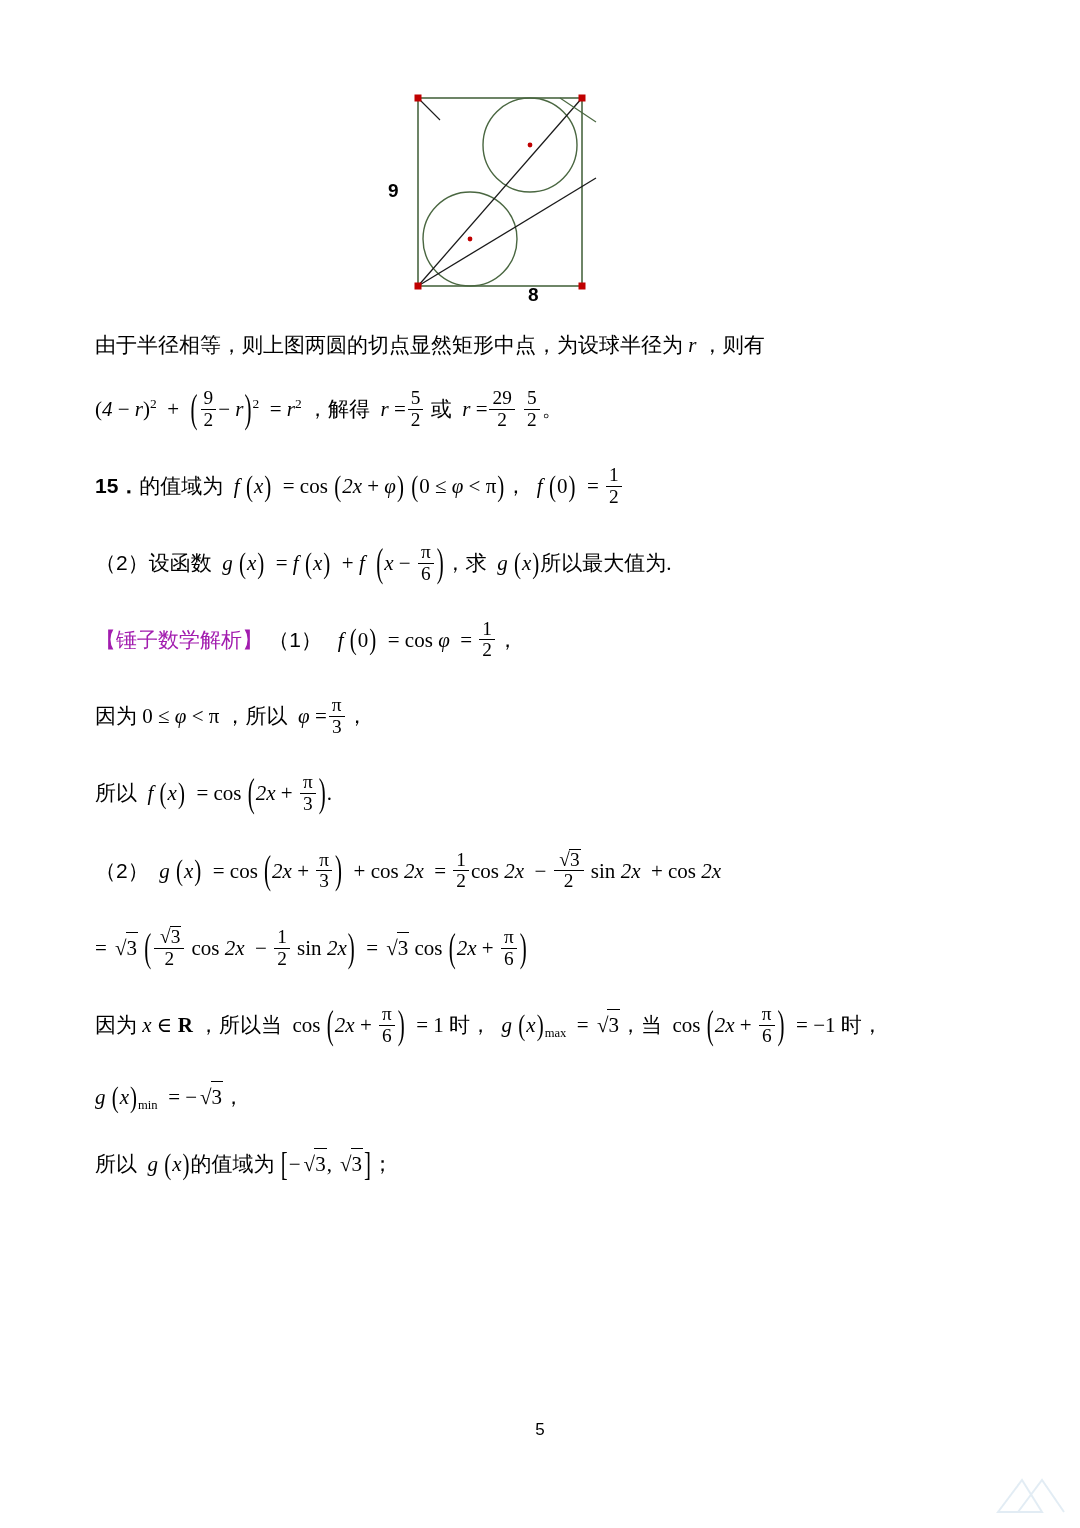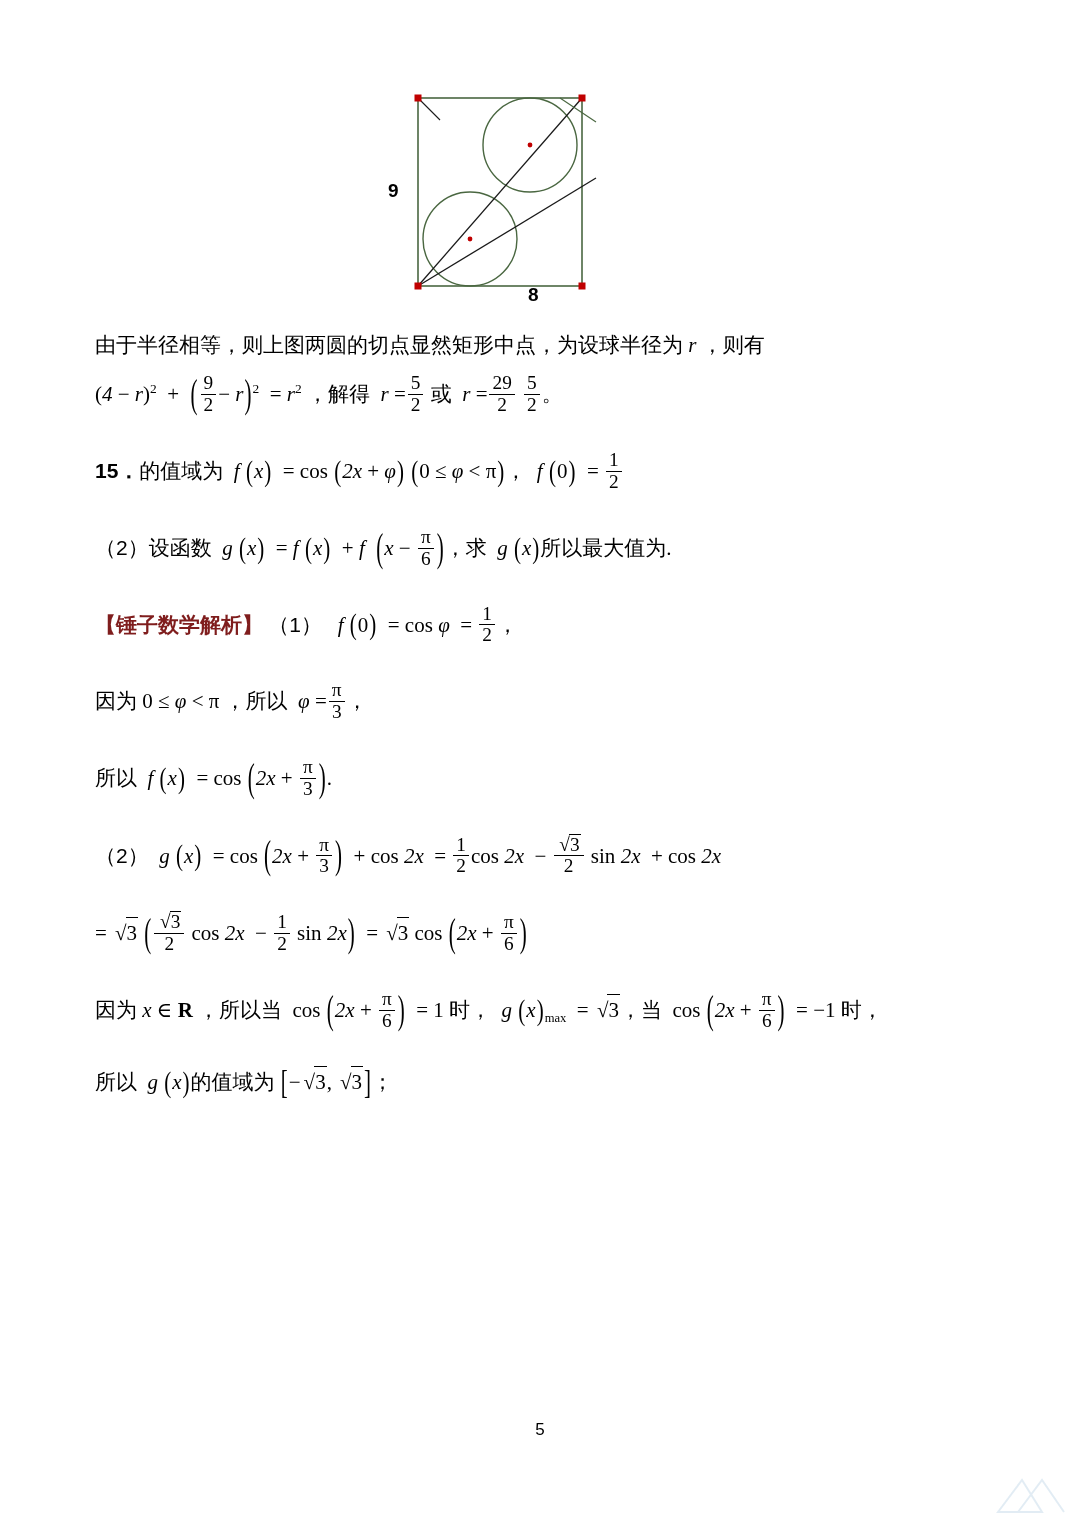--- a/index.html
+++ b/index.html
@@ -56,29 +56,29 @@
   
   .body {
     position: absolute;
     left: 95px;
     top: 330px;
     width: 900px;
   }
   .line {
     font-size: 21px;
     line-height: 1.45;
-    margin-bottom: 13px;
+    margin-bottom: 28px;
     white-space: nowrap;
   }
   .tall { margin-bottom: 34px; }
   .cn { font-family: "Liberation Sans", sans-serif; }
   .marker {
-    color: #7f1d1d;
-    font-family: "Liberation Sans", sans-serif;
-    font-weight: bold;
+    color: #a21caf;
+    font-family: "Liberation Sans", sans-serif;
+    font-weight: normal;
   }
   .qnum {
     font-family: "Liberation Sans", sans-serif;
     font-weight: bold;
     text-align: right;
   }
 
   
   .m { font-family: "Liberation Serif", serif; font-style: italic; }
   .up { font-style: normal; }
@@ -265,20 +265,24 @@
       <span class="up">&nbsp;cos</span>
       <span class="paren-big">(</span><span class="m">2x</span><span class="up">&nbsp;+&nbsp;</span><span class="frac"><span class="num">π</span><span class="den">6</span></span><span class="paren-big">)</span>
       <span class="up">&nbsp;=&nbsp;1&nbsp;</span><span class="cn">时，</span>
       <span class="m">&nbsp;g&nbsp;</span><span class="paren-mid">(</span><span class="m">x</span><span class="paren-mid">)</span><sub class="sb">max</sub>
       <span class="up">&nbsp;=&nbsp;</span><span class="sqrt"><span class="rad">3</span></span><span class="cn">，当</span>
       <span class="up">&nbsp;cos</span>
       <span class="paren-big">(</span><span class="m">2x</span><span class="up">&nbsp;+&nbsp;</span><span class="frac"><span class="num">π</span><span class="den">6</span></span><span class="paren-big">)</span>
       <span class="up">&nbsp;=&nbsp;−1&nbsp;</span><span class="cn">时，</span>
     </div>
 
+    <div class="line tall">
+      <span class="m">g&nbsp;</span><span class="paren-mid">(</span><span class="m">x</span><span class="paren-mid">)</span><sub class="sb">min</sub>
+      <span class="up">&nbsp;=&nbsp;−</span><span class="sqrt"><span class="rad">3</span></span><span class="cn">，</span>
+    </div>
 
     <div class="line tall">
       <span class="cn">所以</span>
       <span class="m">&nbsp;g&nbsp;</span><span class="paren-mid">(</span><span class="m">x</span><span class="paren-mid">)</span><span class="cn">的值域为</span>
       <span class="brk">[</span><span class="up">−</span><span class="sqrt"><span class="rad">3</span></span><span class="up">,&nbsp;</span><span class="sqrt"><span class="rad">3</span></span><span class="brk">]</span><span class="cn">；</span>
     </div>
 
   </div>
 
   <div class="page-number">5</div>

